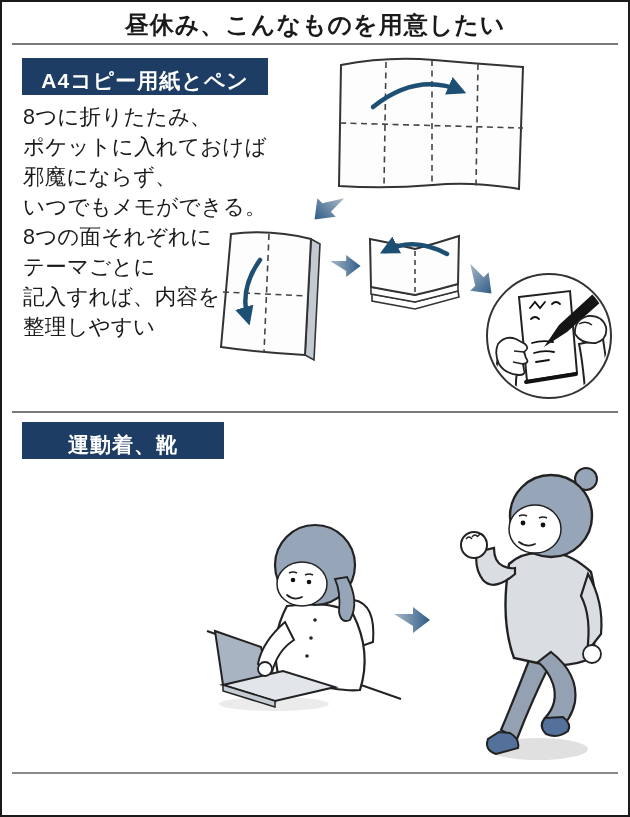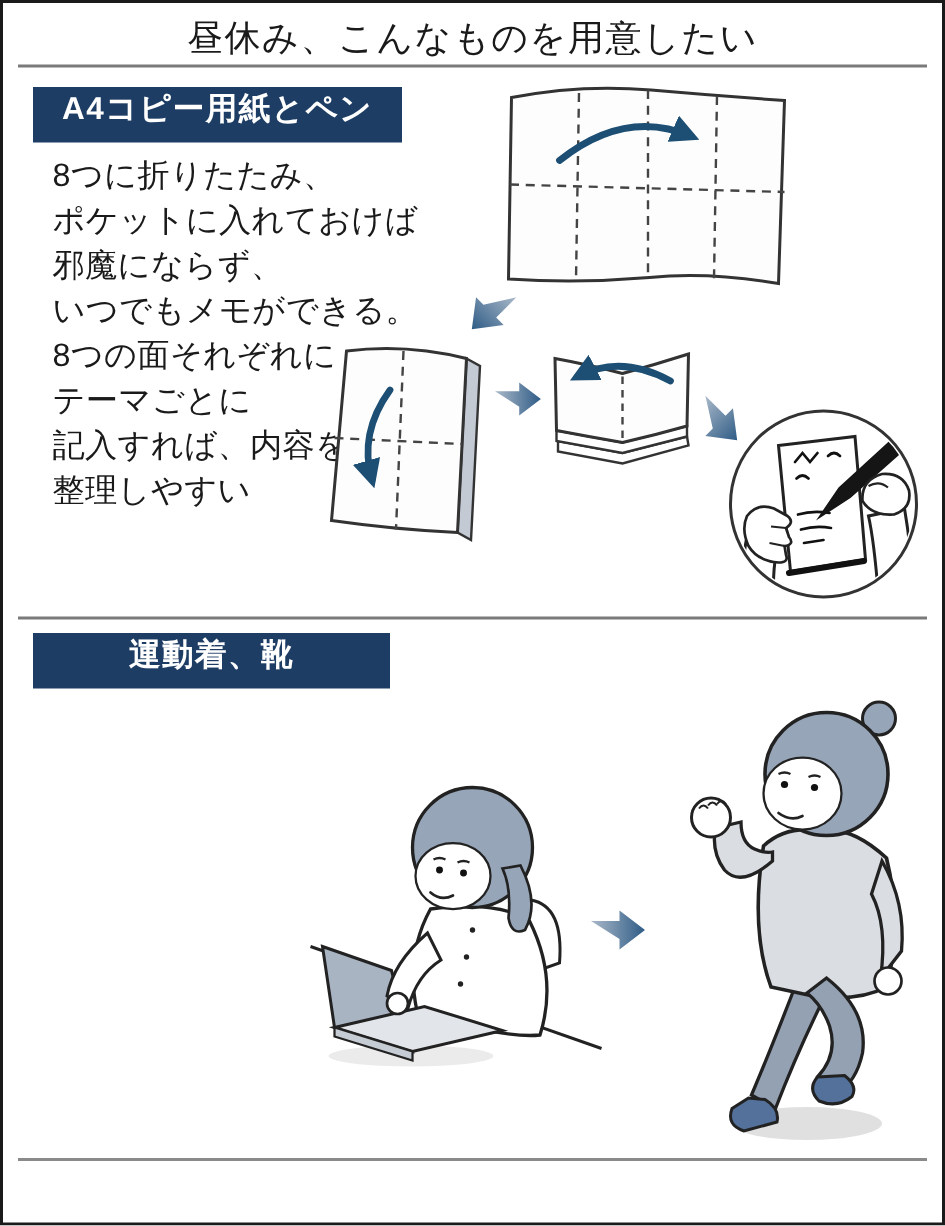--- a/index.html
+++ b/index.html
@@ -11,36 +11,36 @@
     --illus-gray:#97a5b8;
   }
   *{margin:0;padding:0;box-sizing:border-box;}
   body{background:#fff;font-family:"Liberation Sans","DejaVu Sans",sans-serif;}
   .panel{
     position:relative;width:630px;height:817px;background:#ffffff;
     border:2px solid #1a1a1a;overflow:hidden;
   }
   .title{
     position:absolute;top:7px;left:0;width:100%;text-align:center;
-    font-size:24px;font-weight:normal;color:var(--ink);letter-spacing:1px;
+    font-size:24px;font-weight:bold;color:var(--ink);letter-spacing:1px;
   }
   .hr{position:absolute;left:10px;right:10px;height:0;border-top:2px solid var(--divider);}
   .hr-title{top:41px;}
   .hr-mid{top:409px;}
   .hr-foot{top:770px;border-top-width:2px;border-top-color:#8a8a8a;}
   .badge{
     position:absolute;left:20px;height:37px;background:var(--header-bg);
     color:var(--header-text);font-weight:bold;font-size:21px;
-    display:flex;align-items:flex-start;justify-content:center;letter-spacing:1px;
+    display:flex;align-items:flex-end;justify-content:center;letter-spacing:1px;
   }
   .badge1{top:56px;width:246px;}
-  .badge2{top:420px;width:238px;}
+  .badge2{top:420px;width:202px;}
   .body-text{
     position:absolute;left:21px;white-space:pre-line;color:var(--ink);
-    font-size:21.5px;line-height:30px;letter-spacing:0.2px;margin-left:12px;
+    font-size:21.5px;line-height:30px;letter-spacing:0.2px;
   }
   .body1{top:100px;}
   .body2{top:468px;}
   .footer-note{
     position:absolute;top:781px;left:0;width:100%;text-align:center;
     font-size:19px;color:var(--ink);
   }
   .illus{position:absolute;top:0;left:0;pointer-events:none;}
 </style>
 </head>

